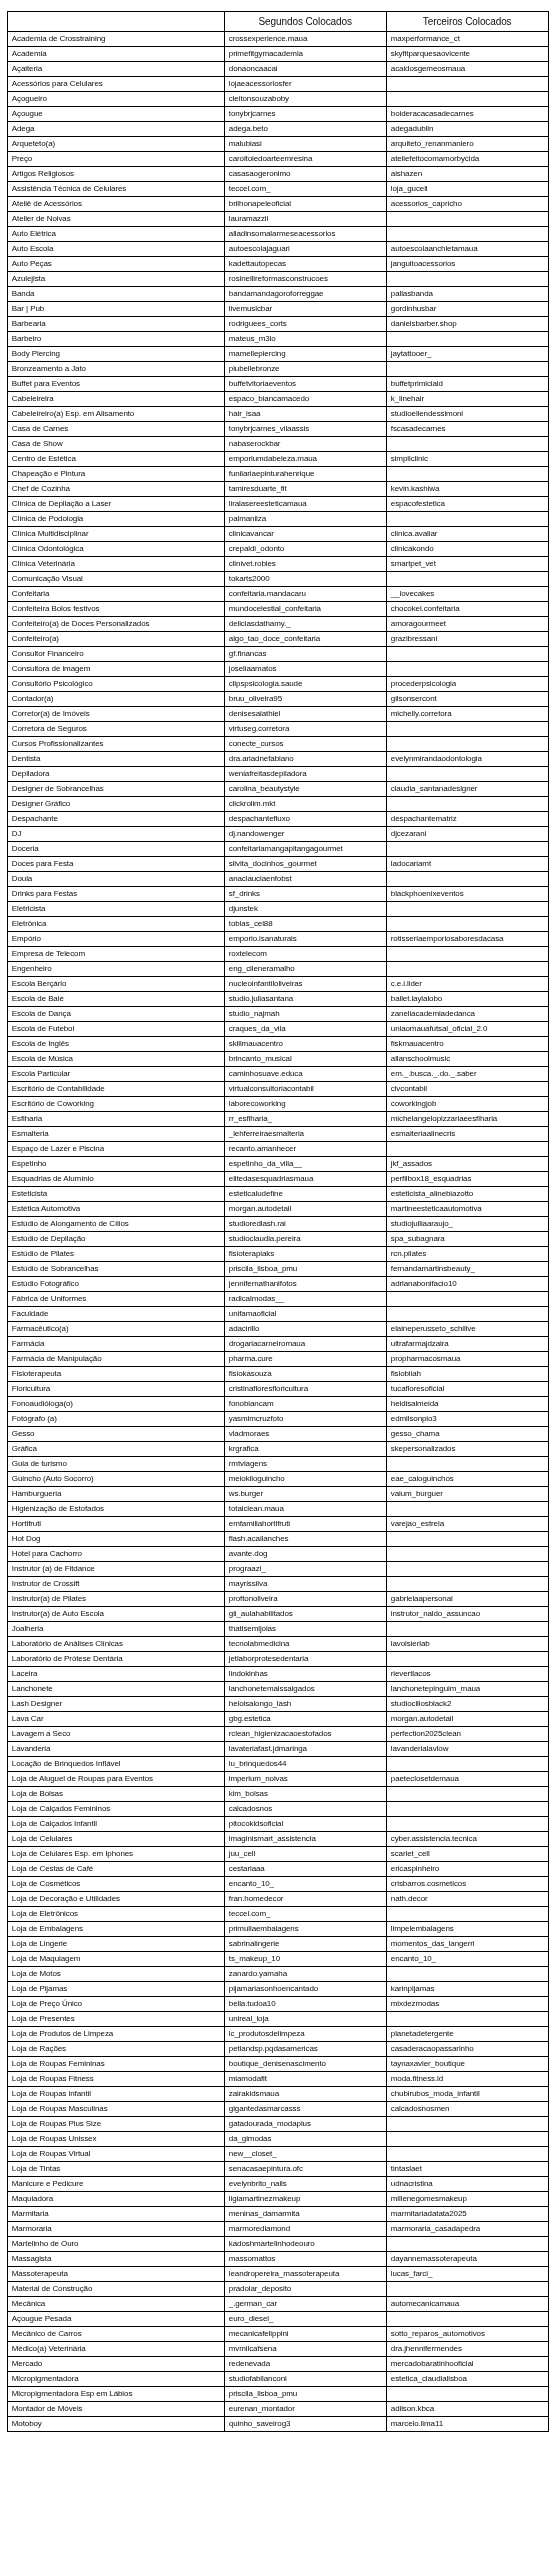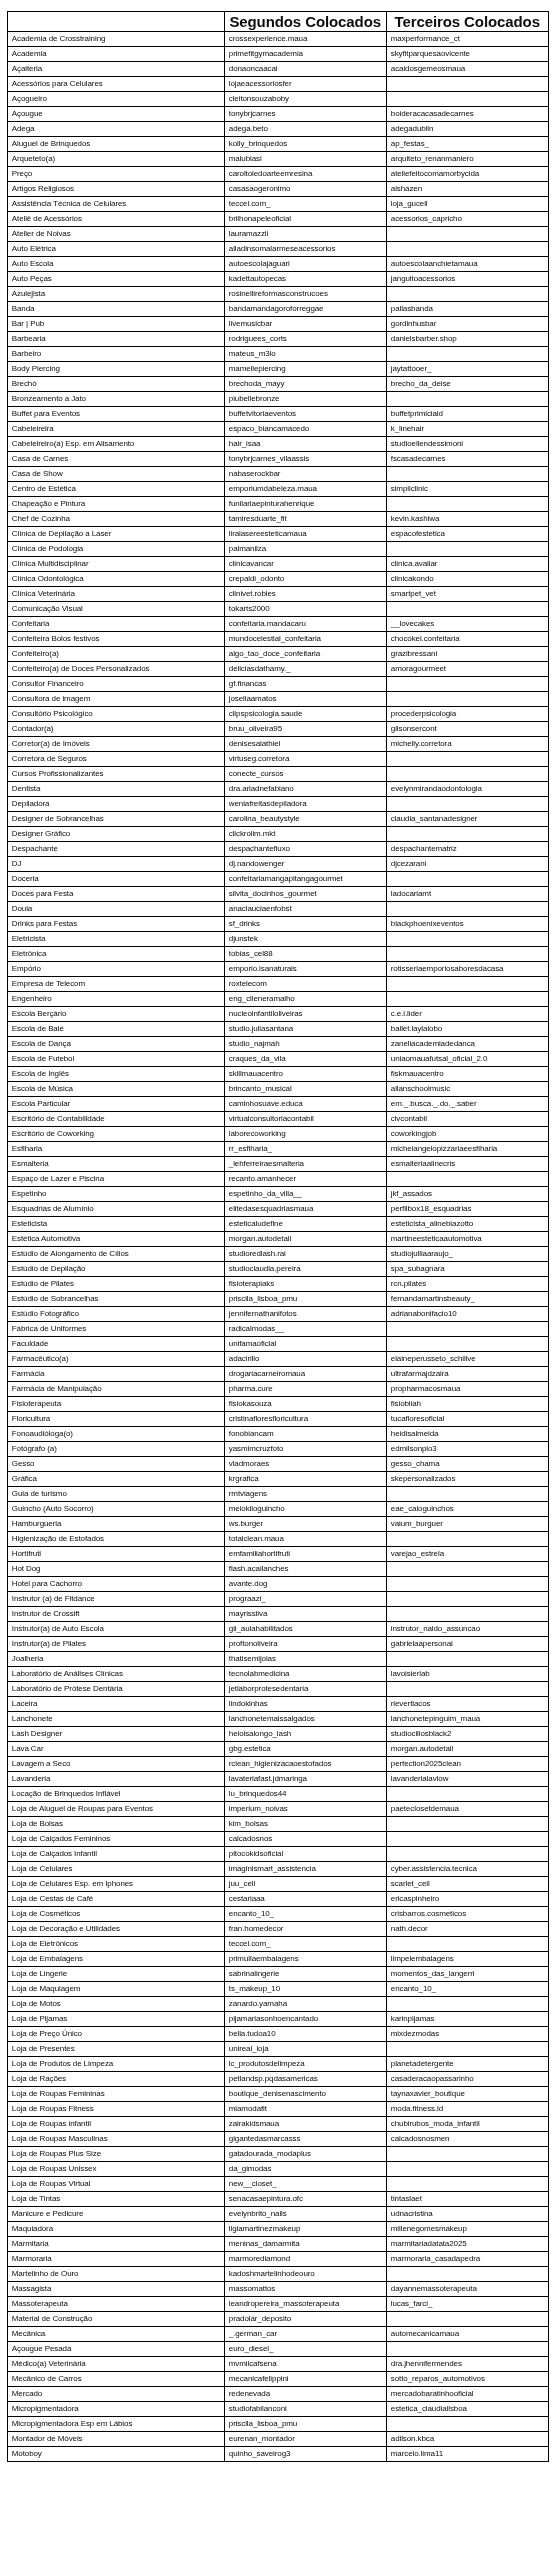--- a/index.html
+++ b/index.html
@@ -30,22 +30,22 @@
   table.rank-table col.c3 { width: 162px; }
   table.rank-table th,
   table.rank-table td {
     border: 1.5px solid #000000;
     overflow: hidden;
     white-space: nowrap;
     vertical-align: middle;
   }
   table.rank-table th {
     height: 18.5px;
-    font-size: 15px;
-    font-weight: bold;
+    font-size: 10px;
+    font-weight: normal;
     text-align: center;
     padding: 0;
     letter-spacing: -0.1px;
   }
   table.rank-table td {
     height: 14px;
     font-size: 8px;
     text-align: left;
     padding: 0 2.1px 0 4.1px;
     letter-spacing: -0.1px;
@@ -105,25 +105,20 @@
     <td>boideracacasadecarnes</td>
   </tr>
 
   <tr>
     <td>Adega</td>
     <td>adega.beto</td>
     <td>adegadublin</td>
   </tr>
 
 
-  <tr>
-    <td>Aluguel de Brinquedos</td>
-    <td>kolly_brinquedos</td>
-    <td>ap_festas_</td>
-  </tr>
 
   <tr>
     <td>Arqueteto(a)</td>
     <td>malubiasi</td>
     <td>arquiteto_renanmaniero</td>
   </tr>
 
   <tr>
     <td>Preço</td>
     <td>caroltoledoarteemresina</td>
@@ -201,25 +196,20 @@
     <td>mateus_m3lo</td>
     <td></td>
   </tr>
 
   <tr>
     <td>Body Piercing</td>
     <td>mamellepiercing</td>
     <td>jaytattooer_</td>
   </tr>
 
-  <tr>
-    <td>Brechó</td>
-    <td>brechoda_mayy</td>
-    <td>brecho_da_deise</td>
-  </tr>
 
   <tr>
     <td>Bronzeamento a Jato</td>
     <td>piubellebronze</td>
     <td></td>
   </tr>
 
   <tr>
     <td>Buffet para Eventos</td>
     <td>buffetvitoriaeventos</td>
@@ -311,32 +301,32 @@
     <td>__lovecakes</td>
   </tr>
 
   <tr>
     <td>Confeiteira Bolos festivos</td>
     <td>mundocelestial_confeitaria</td>
     <td>chocokel.confeitaria</td>
   </tr>
 
   <tr>
+    <td>Confeiteiro(a) de Doces Personalizados</td>
+    <td>deliciasdathamy._</td>
+    <td>amoragourmeet</td>
+  </tr>
+
+  <tr>
     <td>Confeiteiro(a)</td>
     <td>algo_tao_doce_confeitaria</td>
     <td>grazibressani</td>
   </tr>
 
   <tr>
-    <td>Confeiteiro(a) de Doces Personalizados</td>
-    <td>deliciasdathamy._</td>
-    <td>amoragourmeet</td>
-  </tr>
-
-  <tr>
     <td>Consultor Financeiro</td>
     <td>gf.financas</td>
     <td></td>
   </tr>
 
   <tr>
     <td>Consultora de imagem</td>
     <td>joseliaamatos</td>
     <td></td>
   </tr>
@@ -701,31 +691,31 @@
     <td></td>
   </tr>
 
   <tr>
     <td>Instrutor de Crossift</td>
     <td>mayrissilva</td>
     <td></td>
   </tr>
 
   <tr>
+    <td>Instrutor(a) de Pilates</td>
+    <td>proftonoliveira</td>
+    <td>gabrielaapersonal</td>
+  </tr>
+
+  <tr>
     <td>Instrutor(a) de Auto Escola</td>
     <td>gii_aulahabilitados</td>
     <td>instrutor_naldo_assuncao</td>
   </tr>
 
-  <tr>
-    <td>Instrutor(a) de Pilates</td>
-    <td>proftonoliveira</td>
-    <td>gabrielaapersonal</td>
-  </tr>
-
 
   <tr>
     <td>Joalheria</td>
     <td>thatisemijoias</td>
     <td></td>
   </tr>
 
   <tr>
     <td>Laboratório de Análises Clínicas</td>
     <td>tecnolabmedicina</td>
@@ -996,32 +986,32 @@
     <td>automecanicamaua</td>
   </tr>
 
   <tr>
     <td>Açougue Pesada</td>
     <td>euro_diesel_</td>
     <td></td>
   </tr>
 
   <tr>
+    <td>Mecânico de Carros</td>
+    <td>mecanicafelippini</td>
+    <td>sotto_reparos_automotivos</td>
+  </tr>
+
+  <tr>
     <td>Médico(a) Veterinária</td>
     <td>mvmilcafsena</td>
     <td>dra.jhennifermendes</td>
   </tr>
 
   <tr>
-    <td>Mecânico de Carros</td>
-    <td>mecanicafelippini</td>
-    <td>sotto_reparos_automotivos</td>
-  </tr>
-
-  <tr>
     <td>Mercado</td>
     <td>redenevada</td>
     <td>mercadobaratinhooficial</td>
   </tr>
 
   <tr>
     <td>Micropigmentadora</td>
     <td>studiofabilanconi</td>
     <td>estetica_claudialisboa</td>
   </tr>

